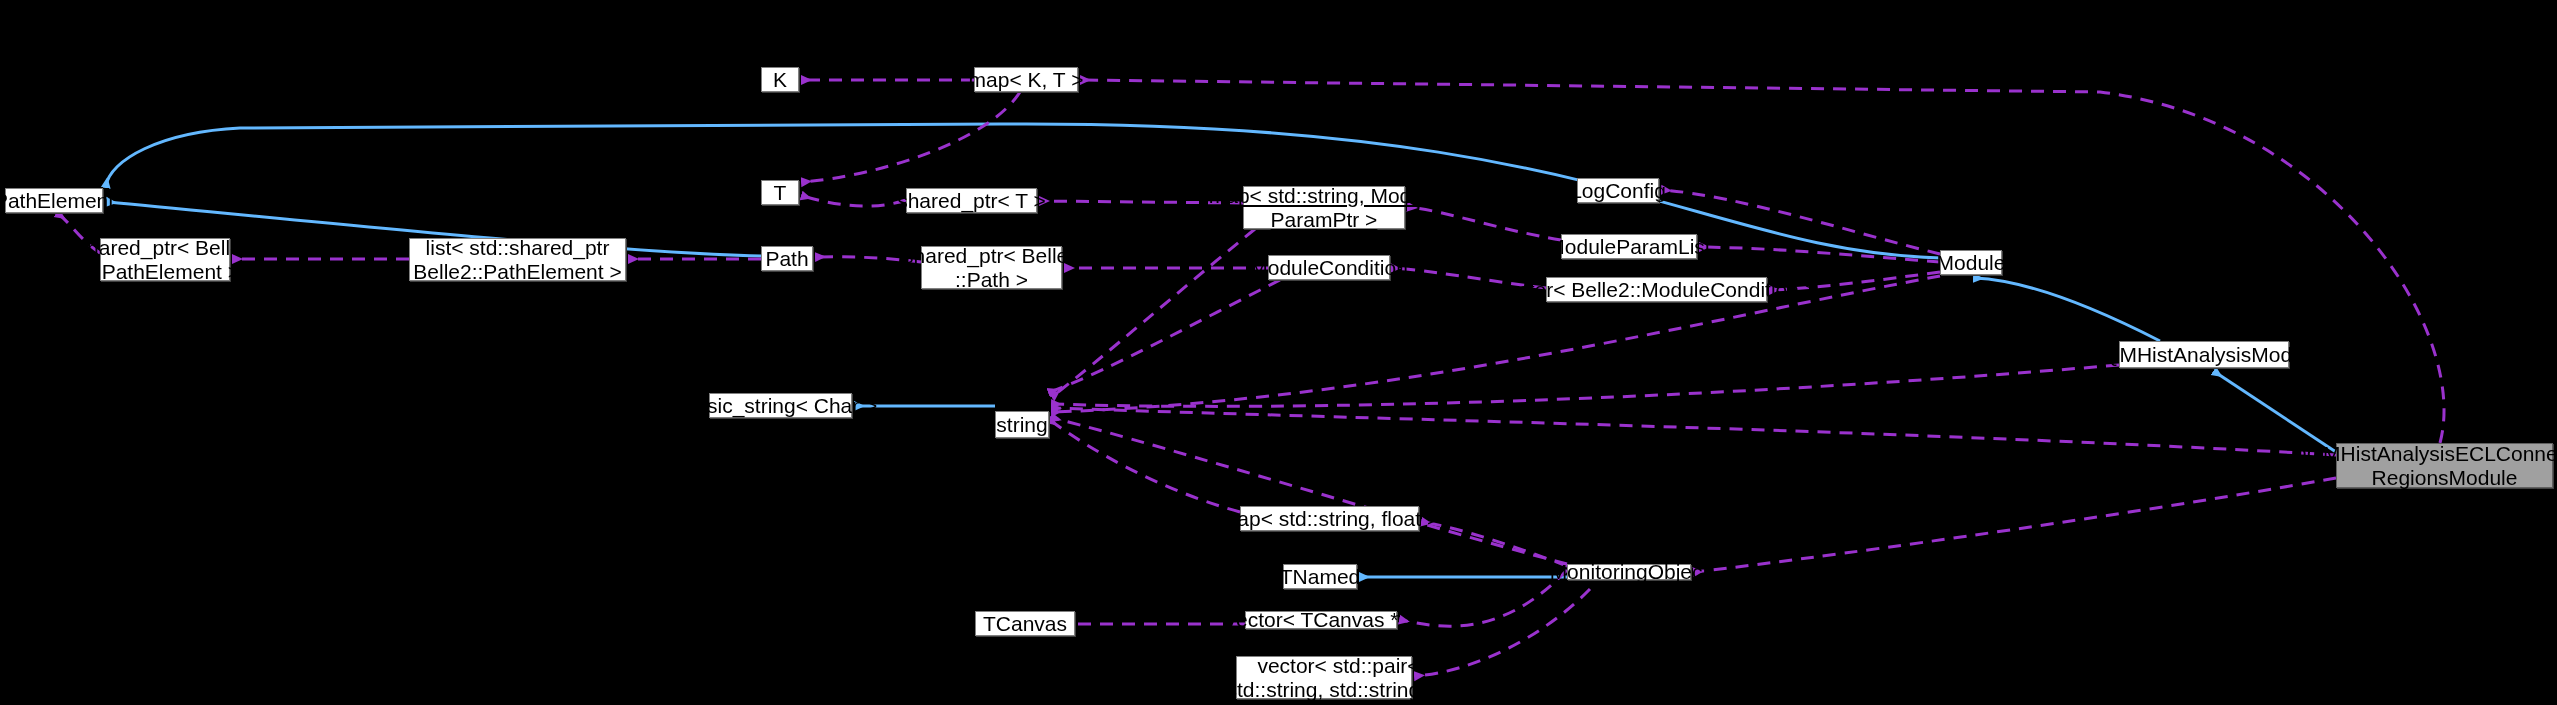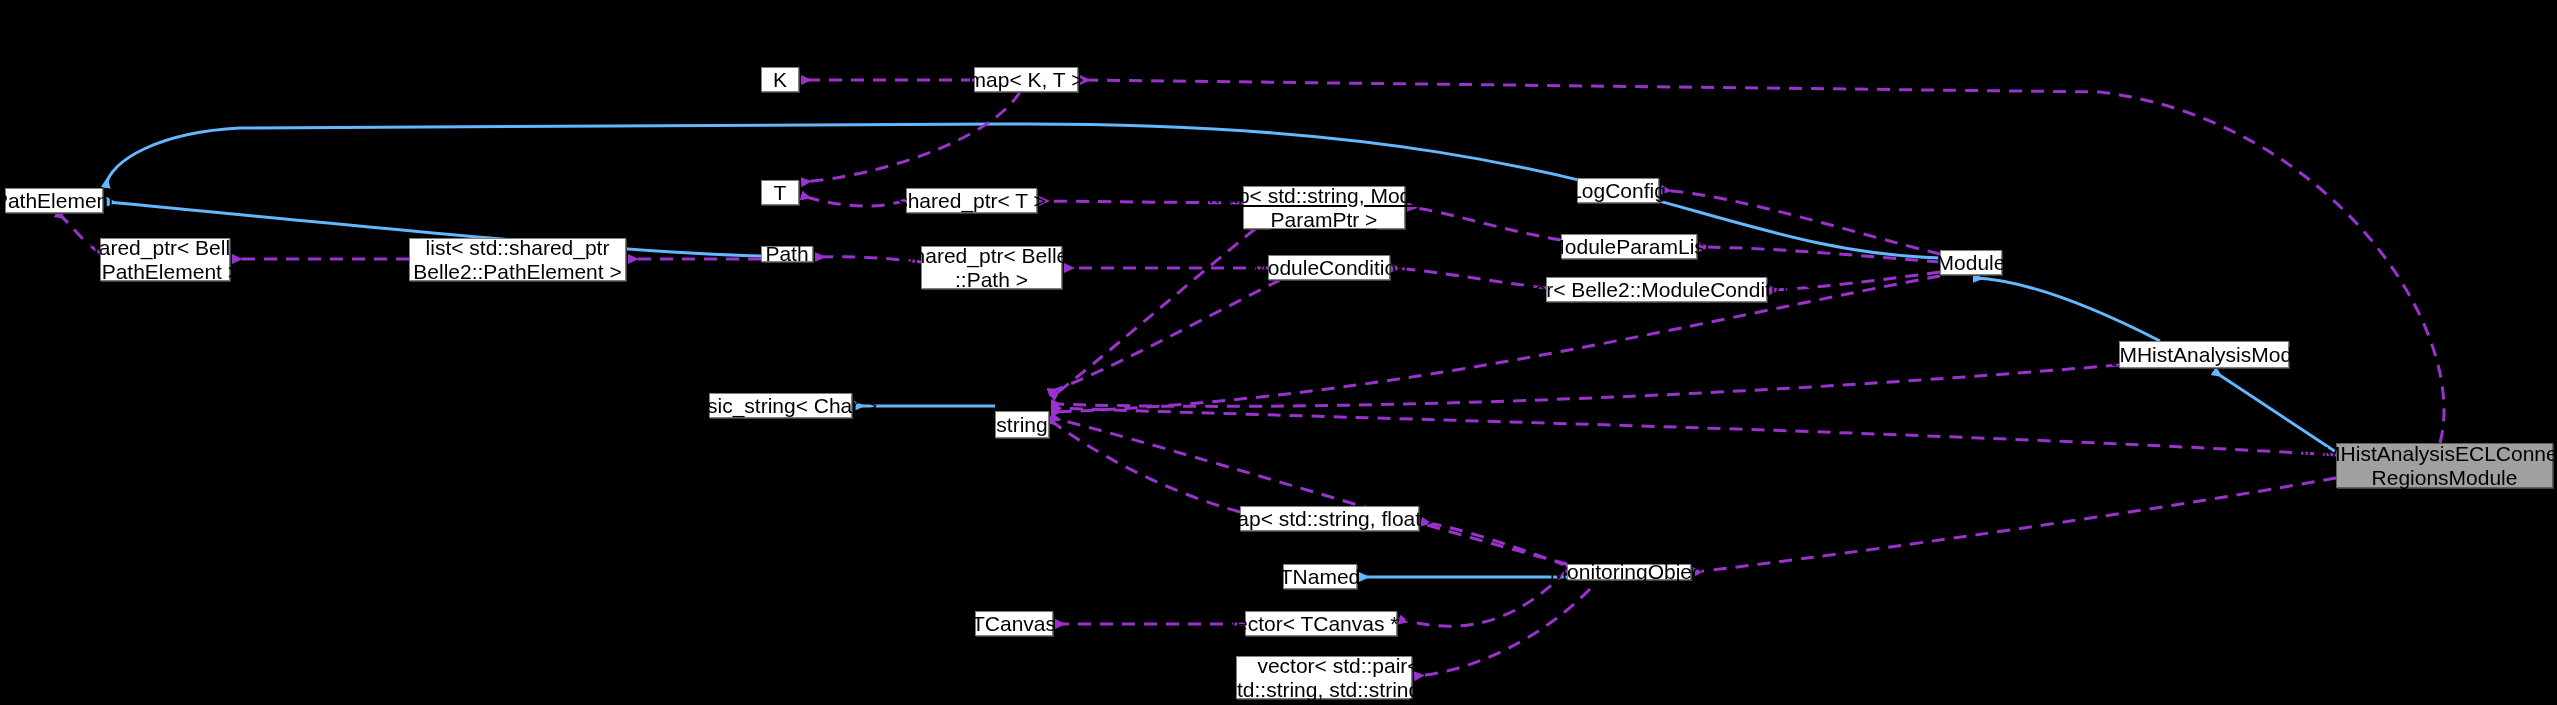--- a/index.html
+++ b/index.html
@@ -92,31 +92,31 @@
     <div class="node" style="left: 409px; top: 238px; width: 217px; height: 43px;">list&lt; std::shared_ptr
 &lt; Belle2::PathElement &gt; &gt;</div>
     <div class="node" style="left: 761px; top: 67px; width: 38px; height: 25px;">K</div>
     <div class="node" style="left: 974px; top: 67px; width: 104px; height: 25px;">map&lt; K, T &gt;</div>
     <div class="node" style="left: 761px; top: 180px; width: 38px; height: 25px;">T</div>
     <div class="node" style="left: 906px; top: 188px; width: 131px; height: 25px;">shared_ptr&lt; T &gt;</div>
     <div class="node" style="left: 1243px; top: 186px; width: 162px; height: 43px; text-decoration: underline;">map&lt; std::string, Module
 ParamPtr &gt;</div>
     <div class="node" style="left: 1577px; top: 178px; width: 82px; height: 25px;">LogConfig</div>
     <div class="node" style="left: 1561px; top: 234px; width: 136px; height: 25px;">ModuleParamList</div>
-    <div class="node" style="left: 761px; top: 246px; width: 52px; height: 16px;">Path</div>
+    <div class="node" style="left: 761px; top: 246px; width: 52px; height: 25px;">Path</div>
     <div class="node" style="left: 921px; top: 246px; width: 141px; height: 43px;">shared_ptr&lt; Belle2
 ::Path &gt;</div>
     <div class="node" style="left: 1268px; top: 255px; width: 122px; height: 25px;">ModuleCondition</div>
     <div class="node" style="left: 1546px; top: 277px; width: 221px; height: 25px;">vector&lt; Belle2::ModuleCondition &gt;</div>
     <div class="node" style="left: 1940px; top: 250px; width: 62px; height: 25px;">Module</div>
     <div class="node" style="left: 2119px; top: 341px; width: 170px; height: 27px;">DQMHistAnalysisModule</div>
     <div class="node" style="left: 709px; top: 393px; width: 143px; height: 25px;">basic_string&lt; Char &gt;</div>
     <div class="node" style="left: 995px; top: 411px; width: 54px; height: 27px;">string</div>
     <div class="node highlight" style="left: 2336px; top: 443px; width: 217px; height: 45px;">DQMHistAnalysisECLConnected
 RegionsModule</div>
     <div class="node" style="left: 1240px; top: 506px; width: 179px; height: 25px;">map&lt; std::string, float &gt;</div>
     <div class="node" style="left: 1283px; top: 564px; width: 74px; height: 25px;">TNamed</div>
     <div class="node" style="left: 1567px; top: 564px; width: 124px; height: 16px;">MonitoringObject</div>
-    <div class="node" style="left: 975px; top: 611px; width: 78px; height: 25px;">TCanvas</div>
-    <div class="node" style="left: 1245px; top: 611px; width: 152px; height: 25px;">vector&lt; TCanvas * &gt;</div>
+    <div class="node" style="left: 975px; top: 611px; width: 100px; height: 25px;">TCanvas</div>
+    <div class="node" style="left: 1245px; top: 611px; width: 152px; height: 18px;">vector&lt; TCanvas * &gt;</div>
     <div class="node" style="left: 1236px; top: 656px; width: 176px; height: 43px; padding-left: 29px;">vector&lt; std::pair&lt;
  std::string, std::string &gt; &gt;</div>
   </div>
 
 </body></html>

